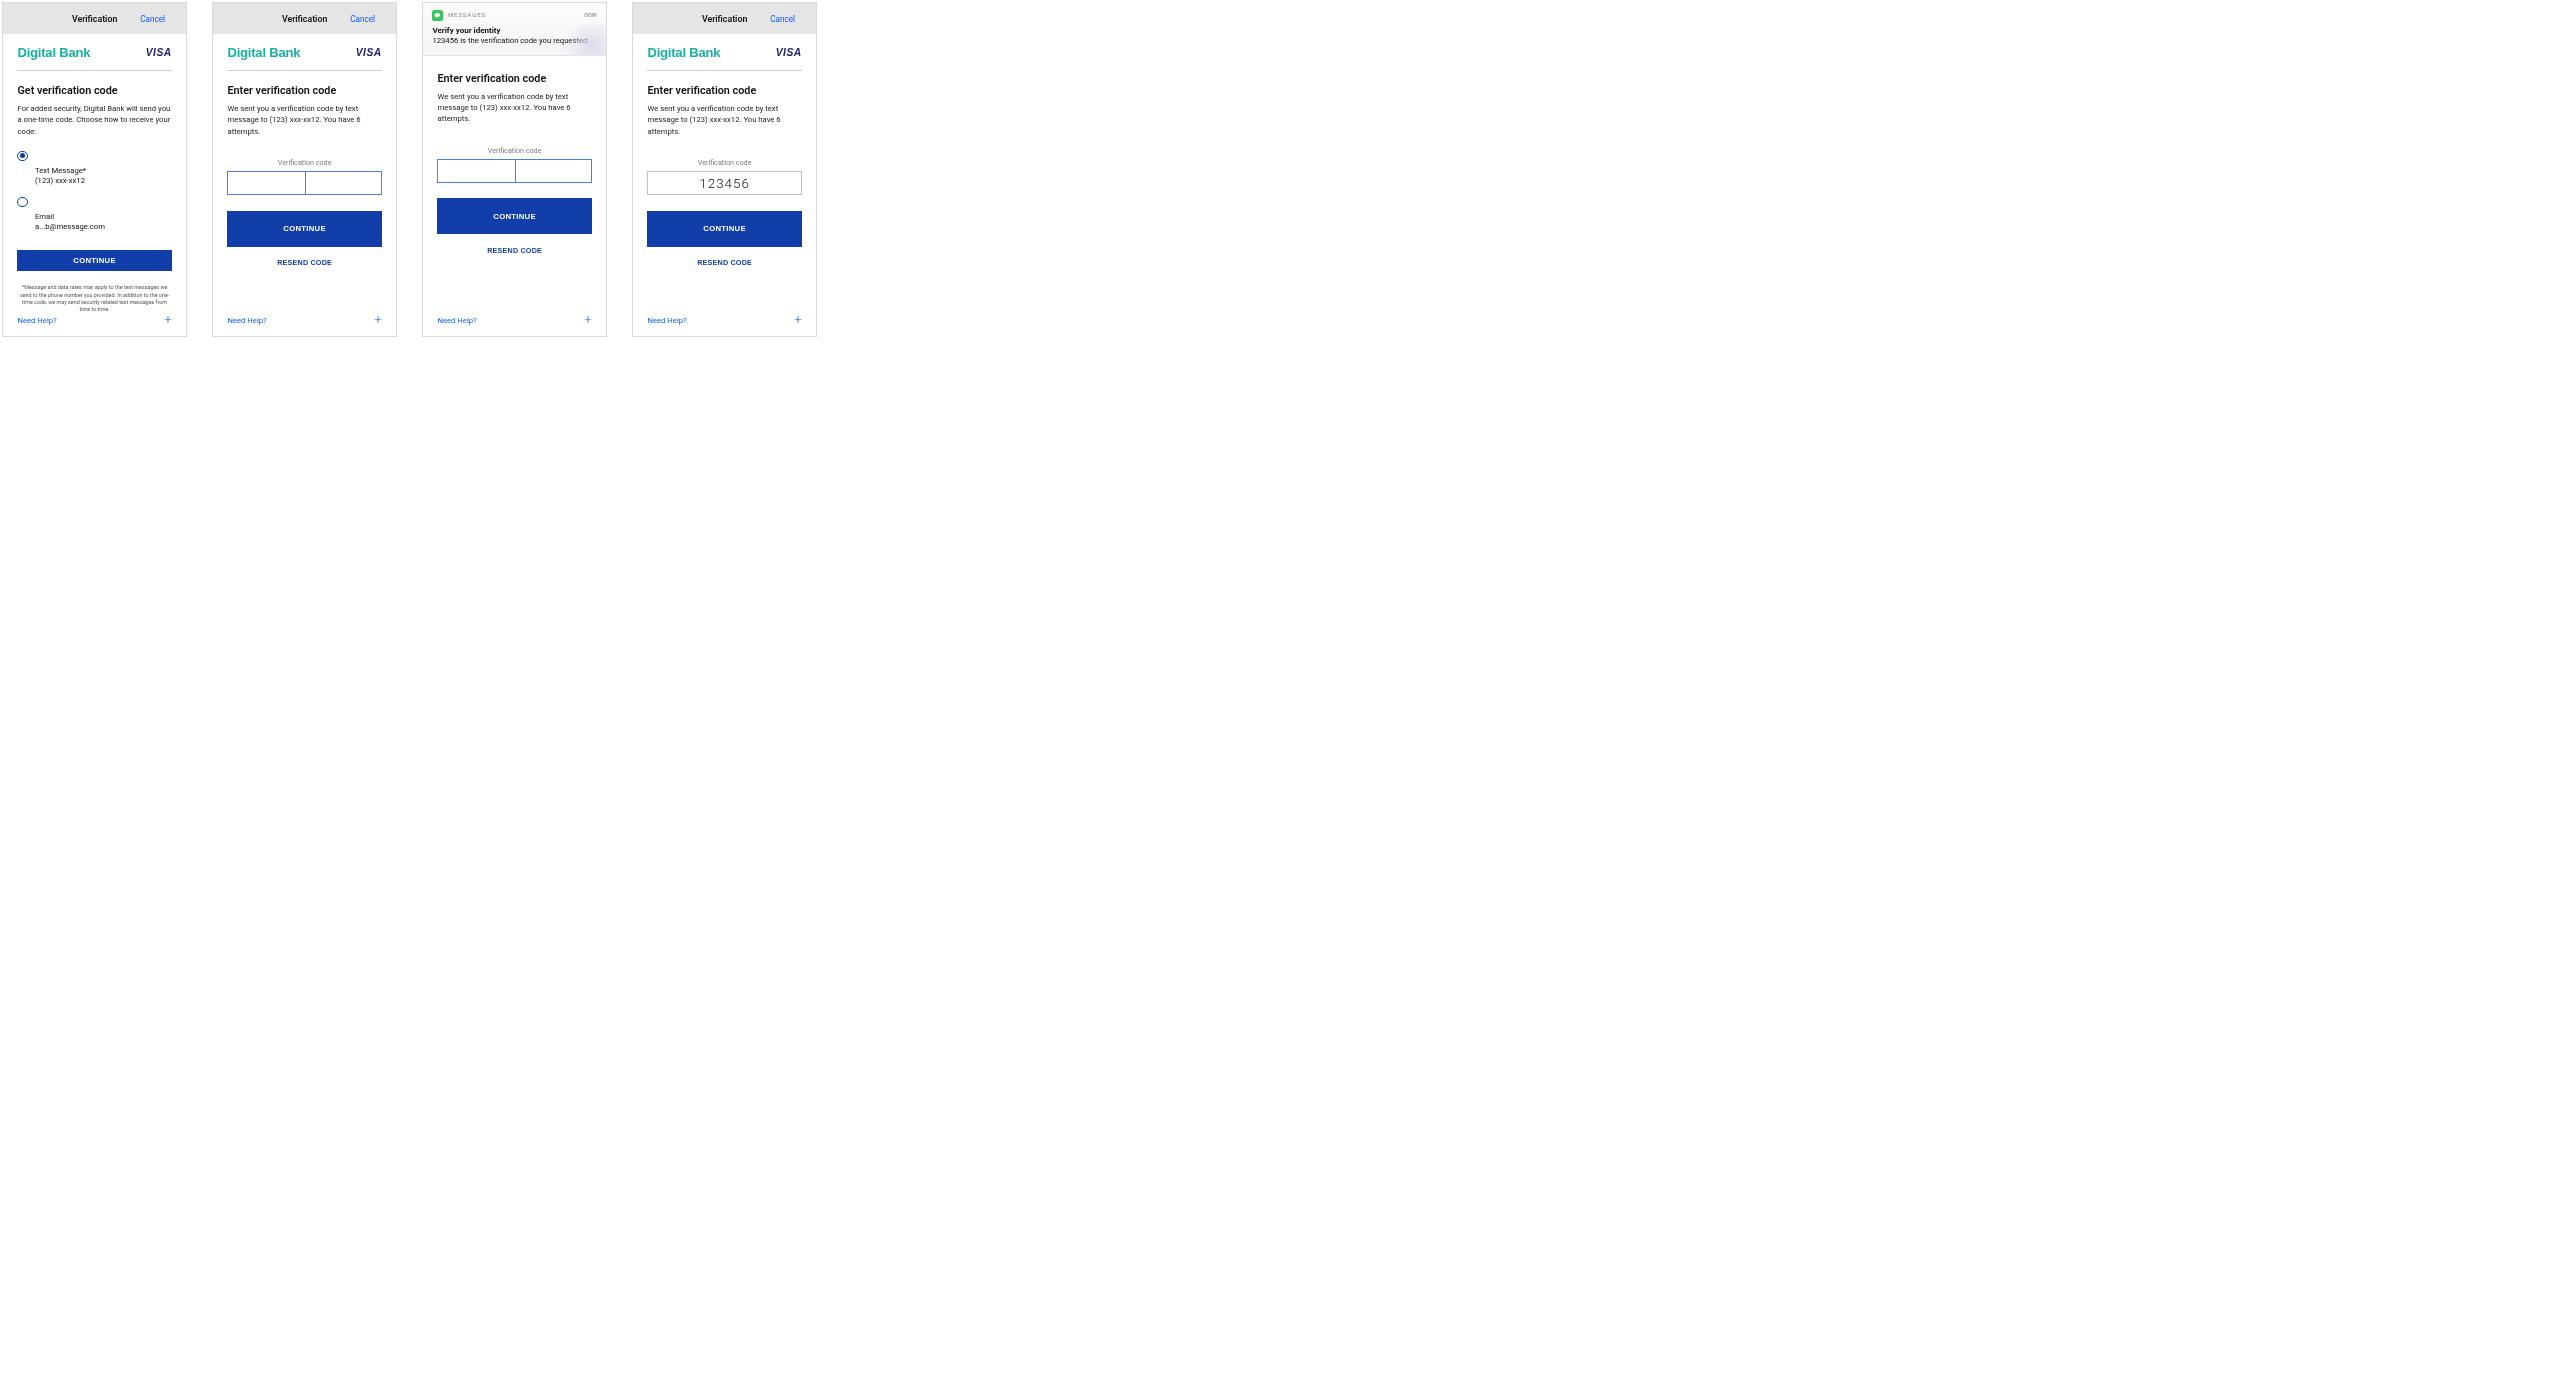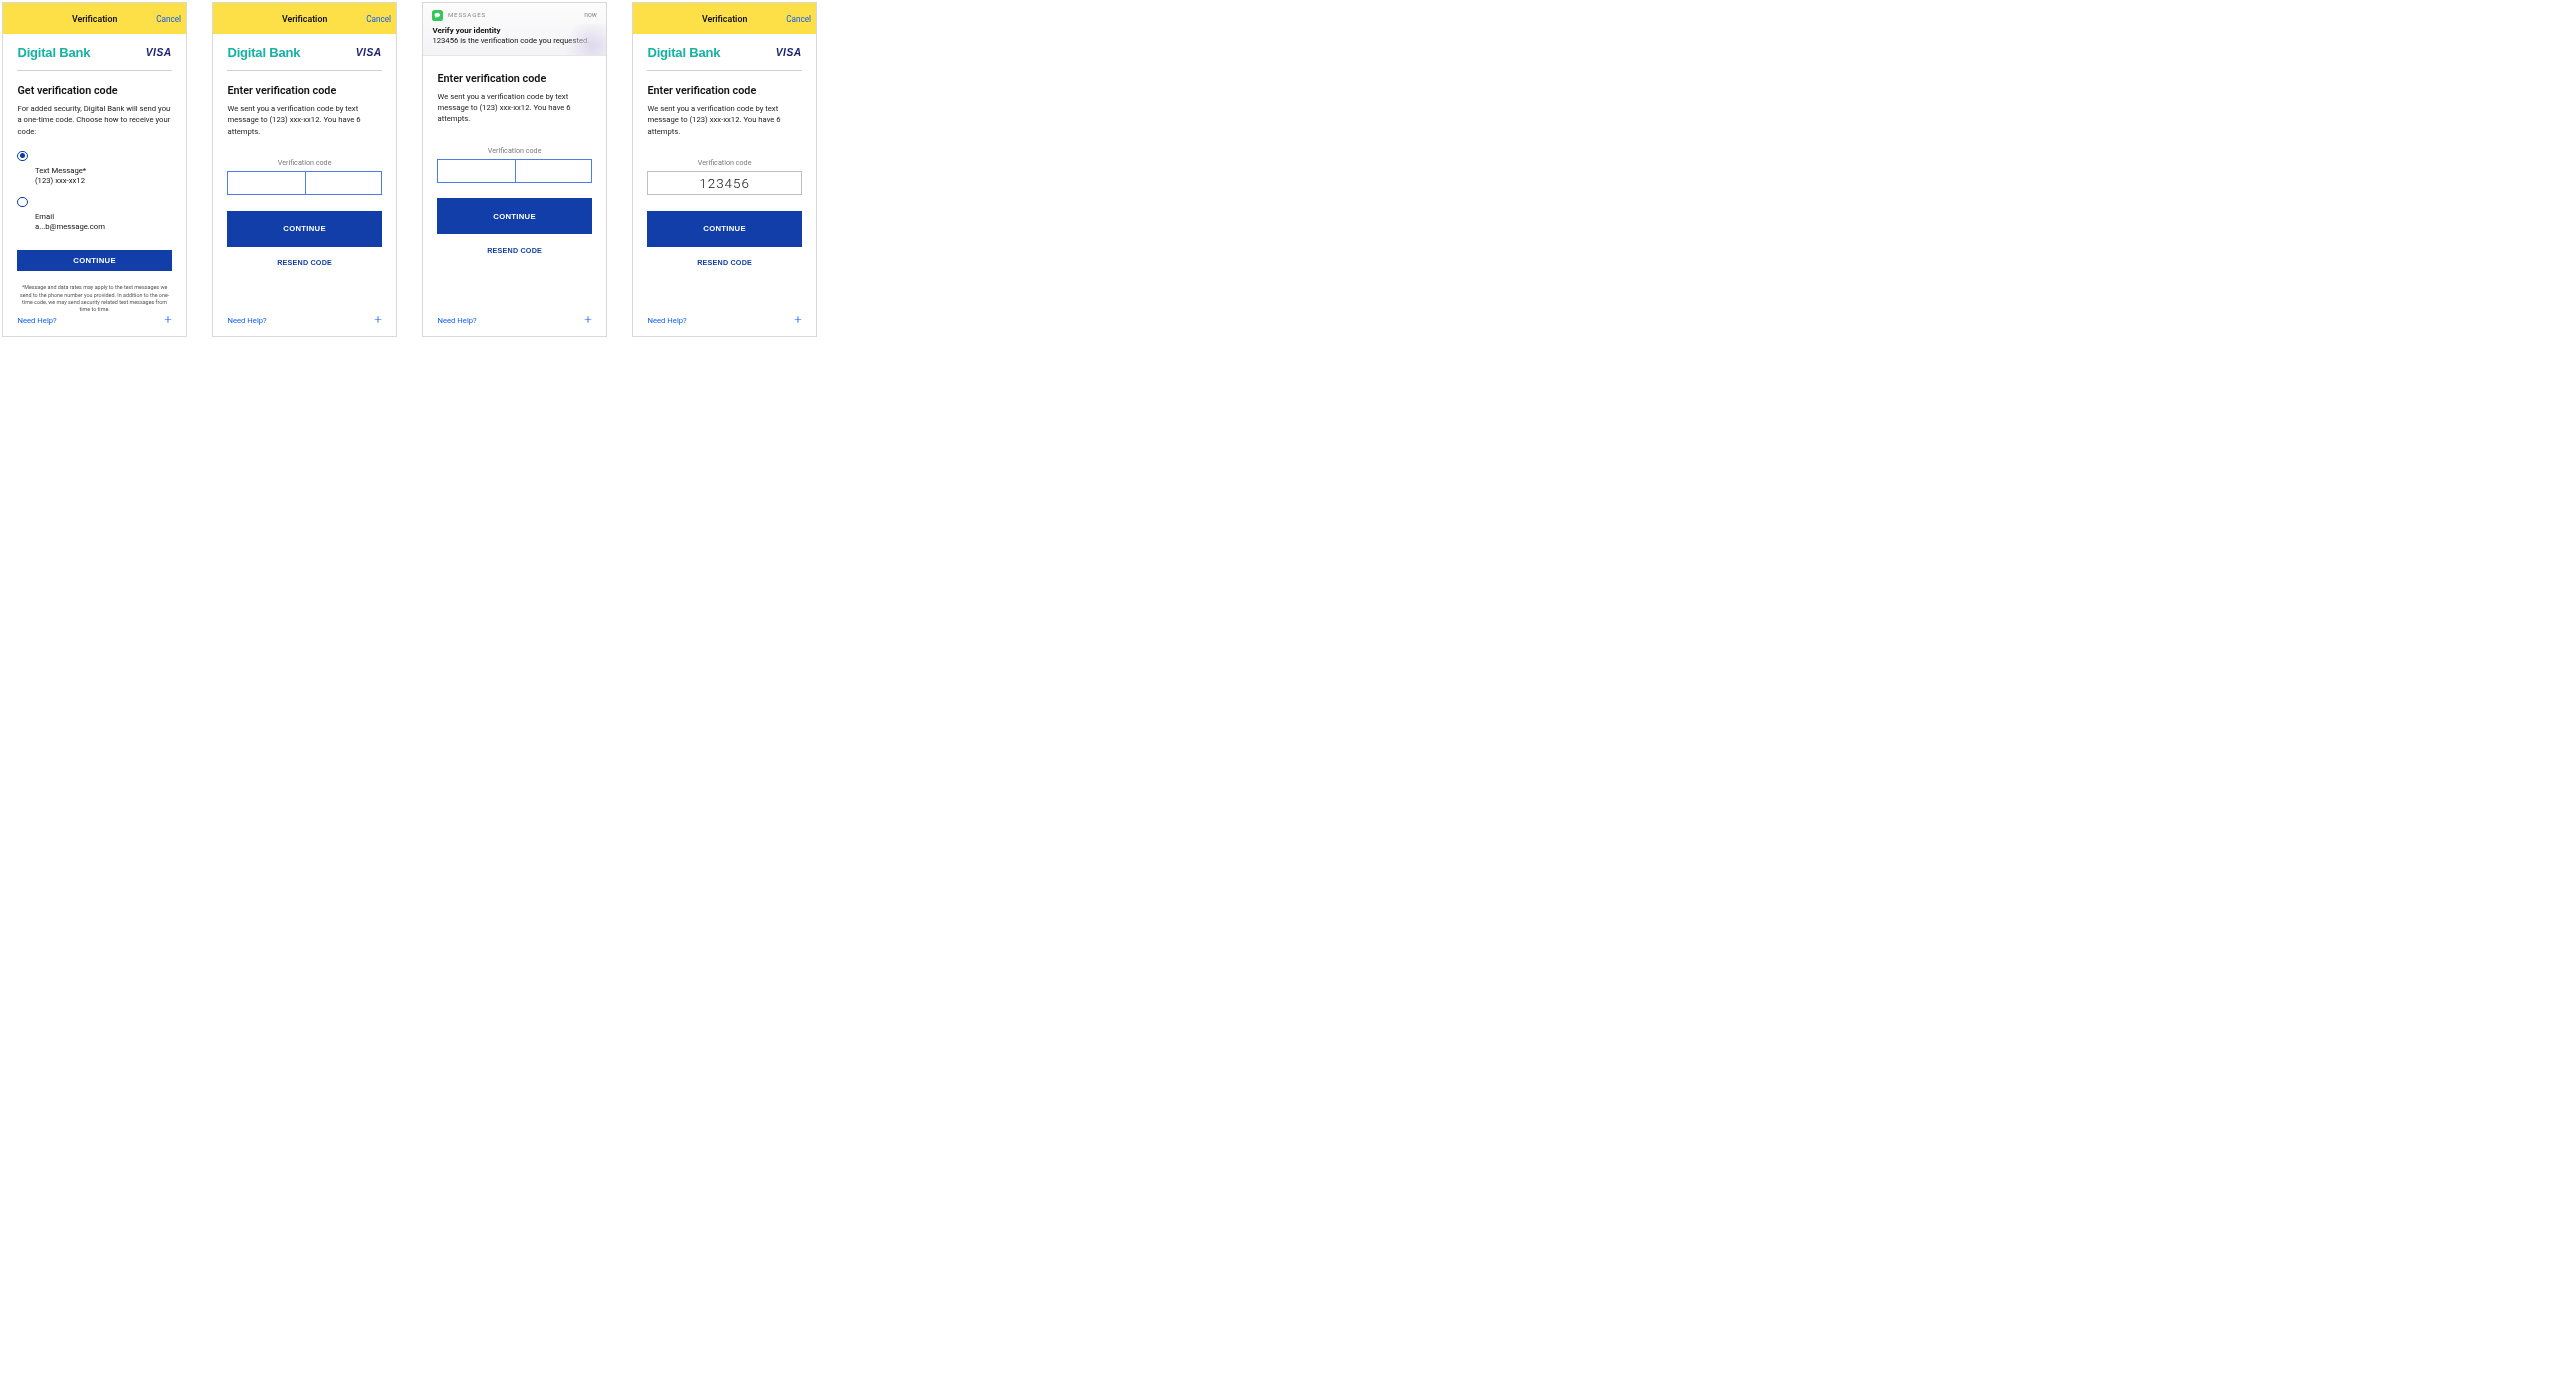--- a/index.html
+++ b/index.html
@@ -16,35 +16,35 @@
     height: 335px;
     border: 0.5px solid #d9d9d9;
     background: #fff;
     display: flex;
     flex-direction: column;
     position: relative;
     flex-shrink: 0;
   }
   .topbar {
     height: 31px;
-    background: #fde047;
+    background: #e5e5e5;
     display: flex;
     align-items: center;
     justify-content: center;
     position: relative;
     flex-shrink: 0;
   }
   .topbar-title {
     font-size: 8.8px;
     font-weight: 600;
     color: #111;
   }
   .topbar-cancel {
     position: absolute;
-    right: 5px;
+    right: 21px;
     top: 50%;
     transform: translateY(-50%);
     color: #0a5bff;
     font-size: 8.2px;
     cursor: pointer;
   }
   .content {
     flex: 1;
     padding: 11.3px 14.4px 0 14.4px;
     display: flex;

